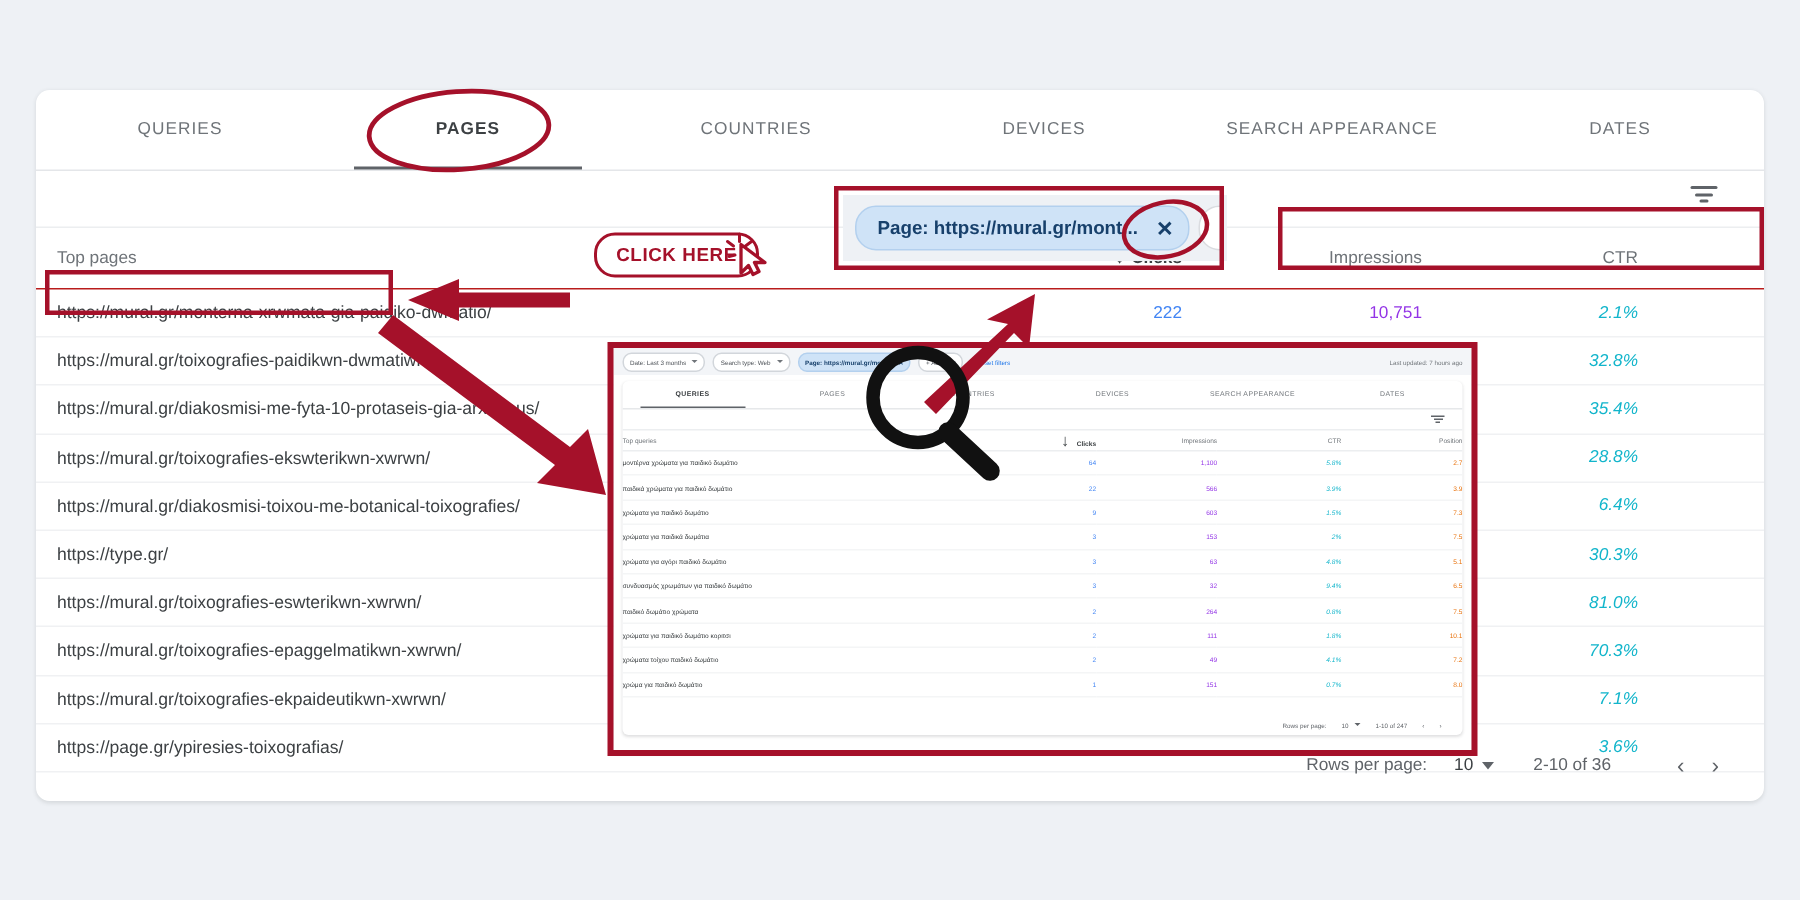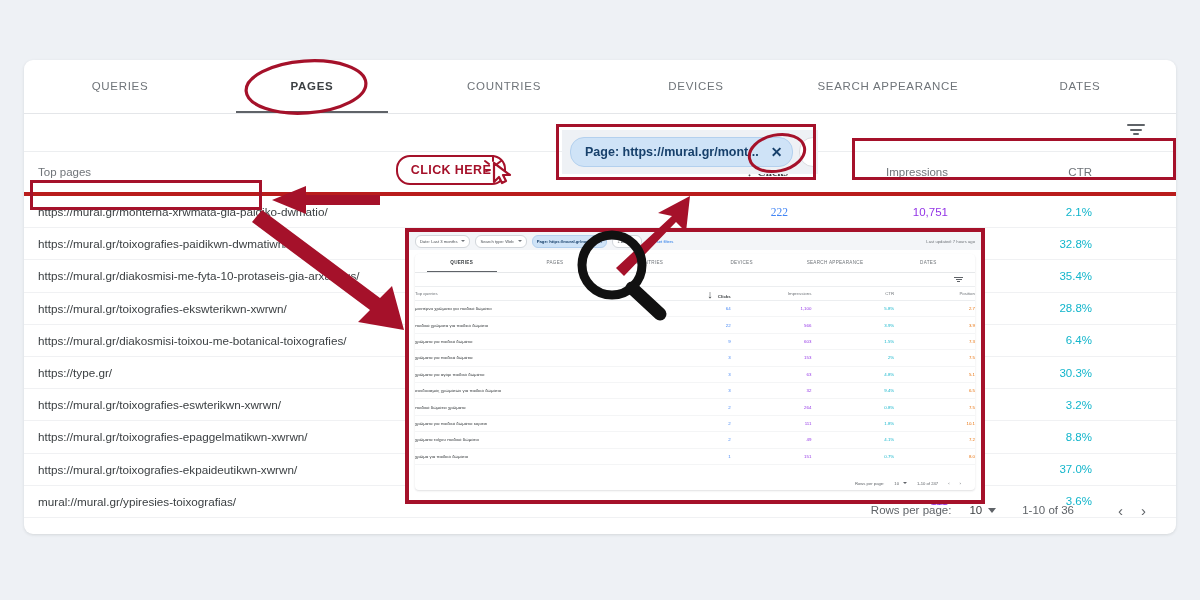--- a/index.html
+++ b/index.html
@@ -42,32 +42,32 @@
   }
   .funnel i{display:block;background:#5f6368;margin:0 auto 2.5px;height:2px;border-radius:1px;}
   .funnel i:nth-child(1){width:18px;}
   .funnel i:nth-child(2){width:12px;}
   .funnel i:nth-child(3){width:6px;}
 
   
   table{width:100%;border-collapse:collapse;table-layout:fixed;}
   th,td{font-size:11.5px;padding:0;height:31.2px;vertical-align:middle;}
   thead th{
-    color:#6f7479;font-weight:normal;height:40px;border-bottom:4px solid #b91c1c;
+    color:#6f7479;font-weight:normal;height:40px;border-bottom:1px solid #b91c1c;
   }
   th.c-page,td.c-page{text-align:left;padding-left:14px;width:620px;}
-  th.c-clicks,td.c-clicks{text-align:right;padding-right:24px;width:130px;font-family:Liberation Serif, serif;}
+  th.c-clicks,td.c-clicks{text-align:right;padding-right:24px;width:130px;}
   th.c-impr,td.c-impr{text-align:right;padding-right:24px;width:136px;}
   th.c-ctr,td.c-ctr{text-align:right;padding-right:24px;width:120px;}
   th.c-pos,td.c-pos{text-align:right;padding-right:30px;width:130px;}
   tbody tr{border-bottom:1px solid #f0f1f3;}
   td.c-page{color:#3c4043;font-size:11.7px;}
   .v-clicks{color:#4285f4;}
   .v-impr{color:#9334e6;}
-  .v-ctr{color:#12b5cb;}
+  .v-ctr{color:#12b5cb;font-style:italic;}
   .v-pos{color:#e8710a;}
   .sortarrow{display:inline-block;margin-right:5px;color:#3c4043;font-size:11px;}
   th.c-clicks .lab{color:#3c4043;font-weight:bold;}
 
   
   .pager{
     position:absolute;left:0;right:0;bottom:0;height:48px;
     display:flex;align-items:center;justify-content:flex-end;
     padding-right:30px;font-size:11.5px;color:#5f6368;gap:0;
   }
@@ -235,52 +235,52 @@
             <td class="c-page">https://type.gr/</td>
             <td class="c-clicks v-clicks"></td>
             <td class="c-impr v-impr">790</td>
             <td class="c-ctr v-ctr">30.3%</td>
             <td class="c-pos v-pos">5.5</td>
           </tr>
         <tr>
             <td class="c-page">https://mural.gr/toixografies-eswterikwn-xwrwn/</td>
             <td class="c-clicks v-clicks"></td>
             <td class="c-impr v-impr">375</td>
-            <td class="c-ctr v-ctr">3.2%</td>
+            <td class="c-ctr v-ctr">81.0%</td>
             <td class="c-pos v-pos">10.1</td>
           </tr>
         <tr>
             <td class="c-page">https://mural.gr/toixografies-epaggelmatikwn-xwrwn/</td>
             <td class="c-clicks v-clicks"></td>
             <td class="c-impr v-impr">102</td>
-            <td class="c-ctr v-ctr">8.8%</td>
+            <td class="c-ctr v-ctr">70.3%</td>
             <td class="c-pos v-pos">8.2</td>
           </tr>
         <tr>
             <td class="c-page">https://mural.gr/toixografies-ekpaideutikwn-xwrwn/</td>
             <td class="c-clicks v-clicks"></td>
             <td class="c-impr v-impr">70</td>
-            <td class="c-ctr v-ctr">37.0%</td>
+            <td class="c-ctr v-ctr">7.1%</td>
             <td class="c-pos v-pos">4.8</td>
           </tr>
         <tr>
-            <td class="c-page">mural://mural.gr/ypiresies-toixografias/</td>
+            <td class="c-page">https://page.gr/ypiresies-toixografias/</td>
             <td class="c-clicks v-clicks"></td>
             <td class="c-impr v-impr">111</td>
             <td class="c-ctr v-ctr">3.6%</td>
             <td class="c-pos v-pos">12.6</td>
           </tr>
       </tbody>
     </table>
 
     <div class="pager">
       <span class="rpp">Rows per page:</span>
       <span class="rppval">10</span>
       <span class="caret"></span>
-      <span class="range">1-10 of 36</span>
+      <span class="range">2-10 of 36</span>
       <span class="nav">‹</span>
       <span class="nav">›</span>
     </div>
   </div>
 
   <div class="chipwrap">
     <div class="chip">
       <span>Page: https://mural.gr/mont...</span>
       <span class="x">✕</span>
     </div>

